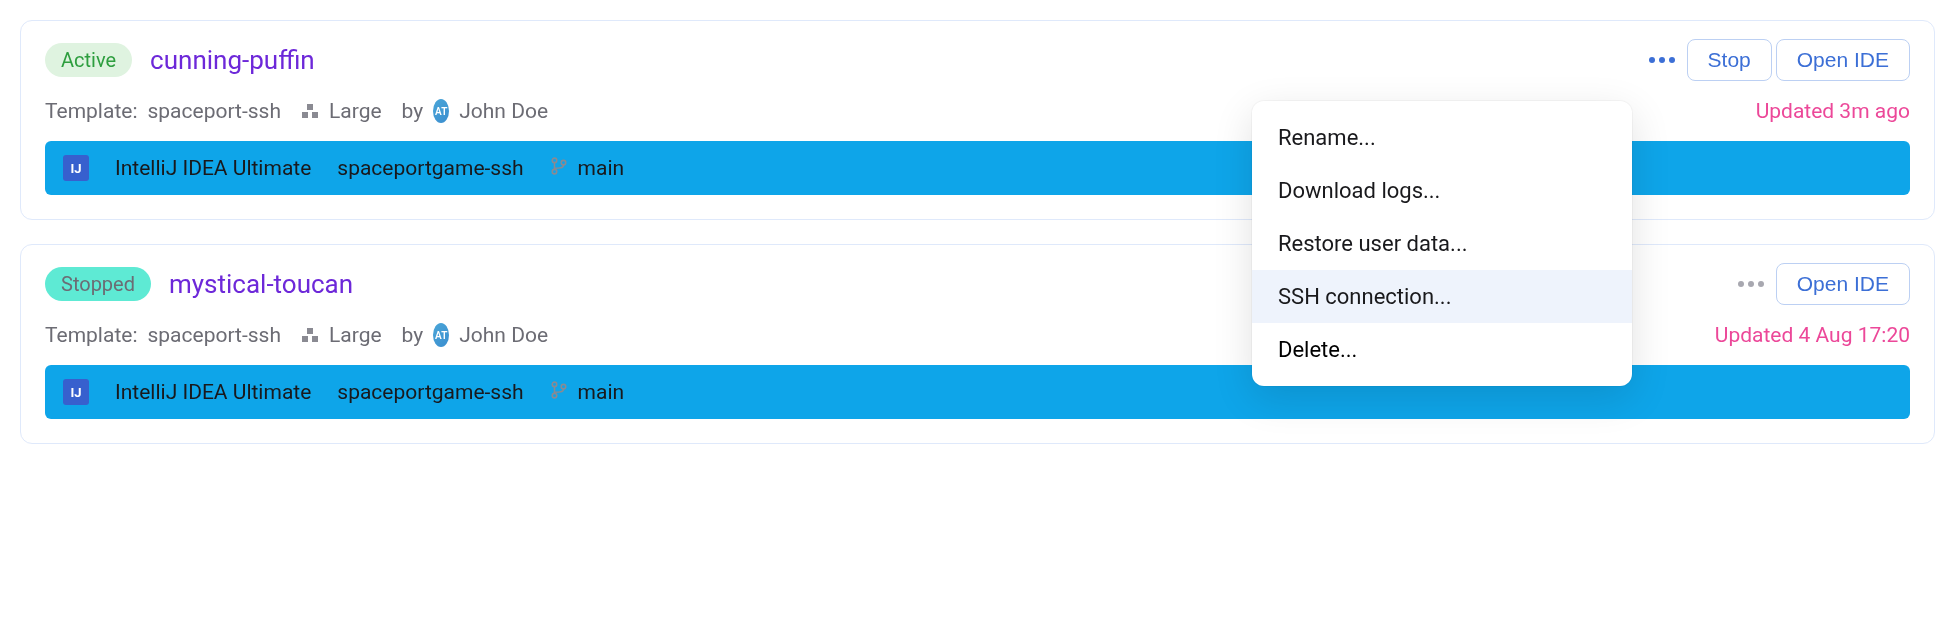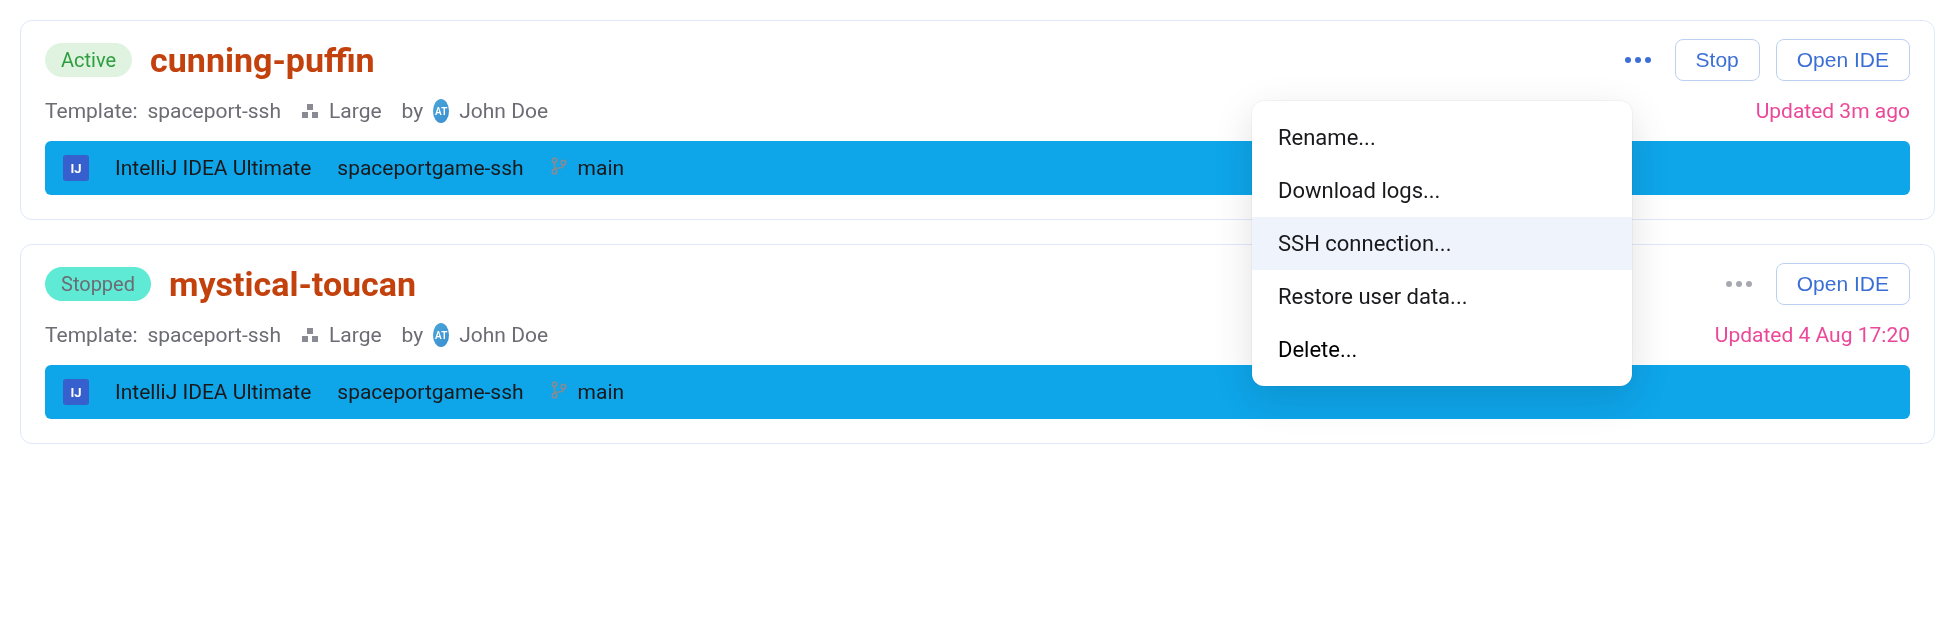--- a/index.html
+++ b/index.html
@@ -26,23 +26,23 @@
     display: inline-flex;
     align-items: center;
     padding: 5px 16px;
     border-radius: 999px;
     font-size: 20px;
     font-weight: 400;
   }
   .badge-active { background: #dff3e0; color: #2e9e3f; }
   .badge-stopped { background: #5eead4; color: #6c6c74; }
   .env-name {
-    color: #c2410c;
-    font-size: 34px;
-    font-weight: 700;
+    color: #6d28d9;
+    font-size: 26px;
+    font-weight: 400;
   }
   .spacer { flex: 1; }
   .more-btn {
     display: inline-flex;
     align-items: center;
     gap: 4px;
     padding: 6px 8px;
     cursor: pointer;
     border-radius: 6px;
   }
@@ -55,21 +55,21 @@
     color: #3c6fd6;
     background: #fff;
     padding: 8px 20px;
     border-radius: 8px;
     font-size: 21px;
     cursor: pointer;
   }
   .header-right {
     display: flex;
     align-items: center;
-    gap: 16px;
+    gap: 4px;
   }
   .meta-row {
     display: flex;
     align-items: center;
     gap: 20px;
     margin-top: 18px;
     color: #6c6c74;
     font-size: 21px;
   }
   .meta-item {
@@ -192,22 +192,22 @@
               <path d="M12 7c0 3-4 3-8 3"></path>
           </svg>
         </span>
         <span>main</span>
       </span>
     </div>
 
     <div class="dropdown">
       <div class="dropdown-item">Rename...</div>
       <div class="dropdown-item">Download logs...</div>
+      <div class="dropdown-item">Restore user data...</div>
       <div class="dropdown-item hover">SSH connection...</div>
-      <div class="dropdown-item">Restore user data...</div>
       <div class="dropdown-item danger">Delete...</div>
     </div>
   </div>
 
   <div class="card">
     <div class="card-header">
       <span class="badge badge-stopped">Stopped</span>
       <a class="env-name">mystical-toucan</a>
       <div class="spacer"></div>
       <div class="header-right">

